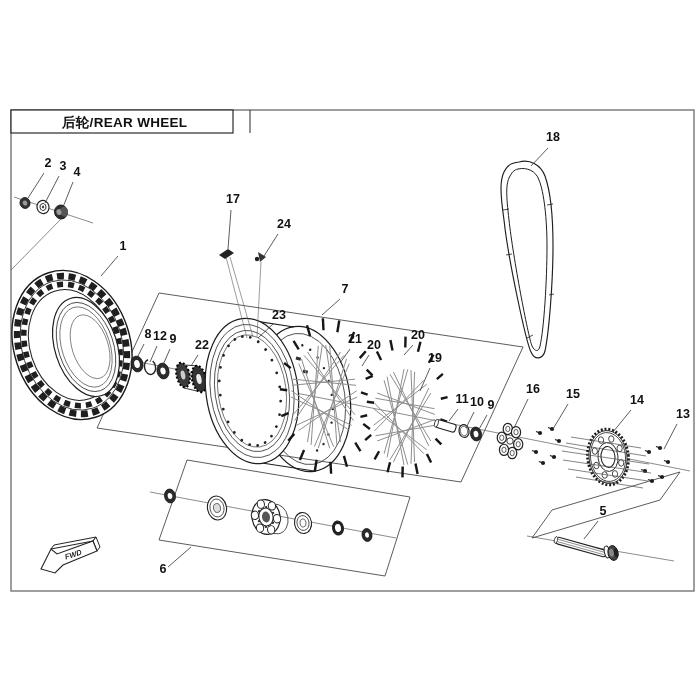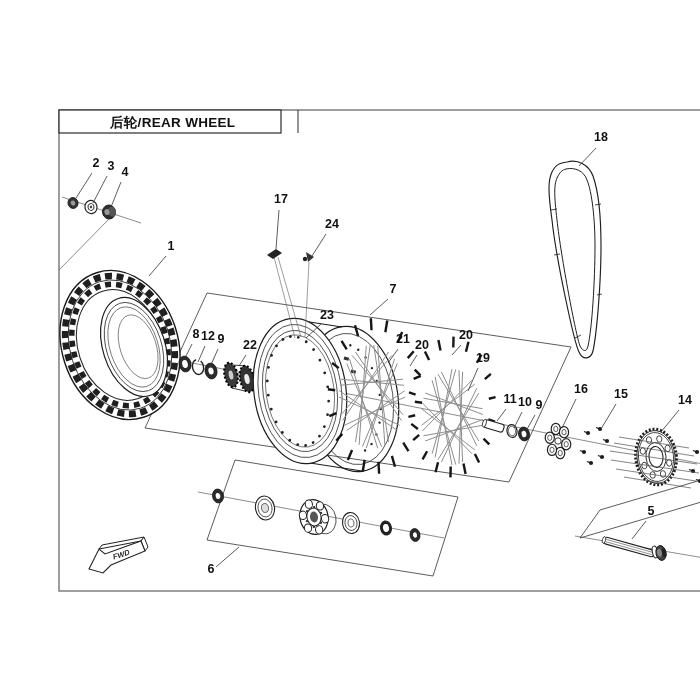--- a/index.html
+++ b/index.html
@@ -1,16 +1,16 @@
 <!DOCTYPE html>
 <html><head>
 <meta charset="utf-8">
 <style>
   html,body{margin:0;padding:0;background:#fff;}
-  .stage{position:relative;width:558px;height:700px;background:#fff;font-family:"Liberation Sans",sans-serif;padding-left:48px;}
+  .stage{position:relative;width:558px;height:700px;background:#fff;font-family:"Liberation Sans",sans-serif;}
   svg{display:block;}
   text{font-family:"Liberation Sans",sans-serif;}
   .part-num{font-size:12.5px;font-weight:bold;fill:#111;}
   .title-text{font-size:13.5px;font-weight:bold;fill:#111;letter-spacing:.3px;}
   .fwd-text{font-size:7.5px;font-weight:bold;fill:#222;font-style:italic;}
 </style>
 </head>
 <body>
 
 <div class="stage">

